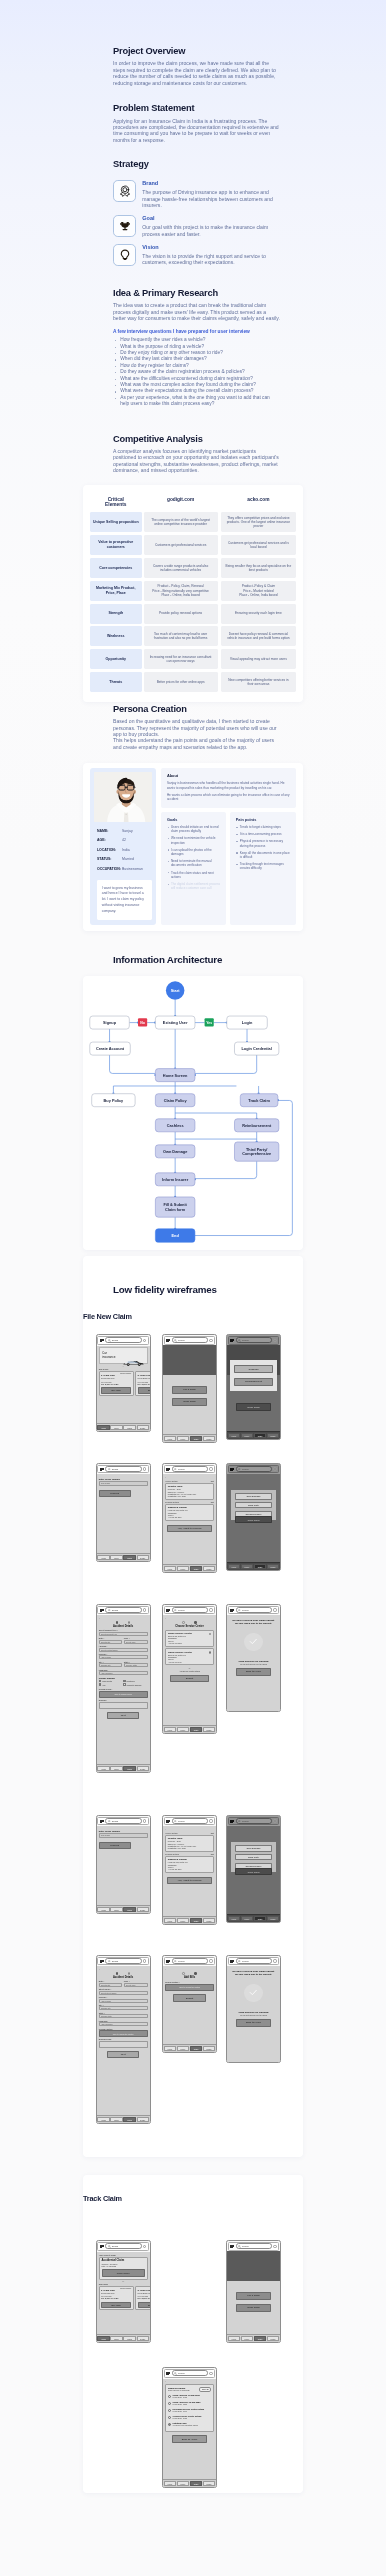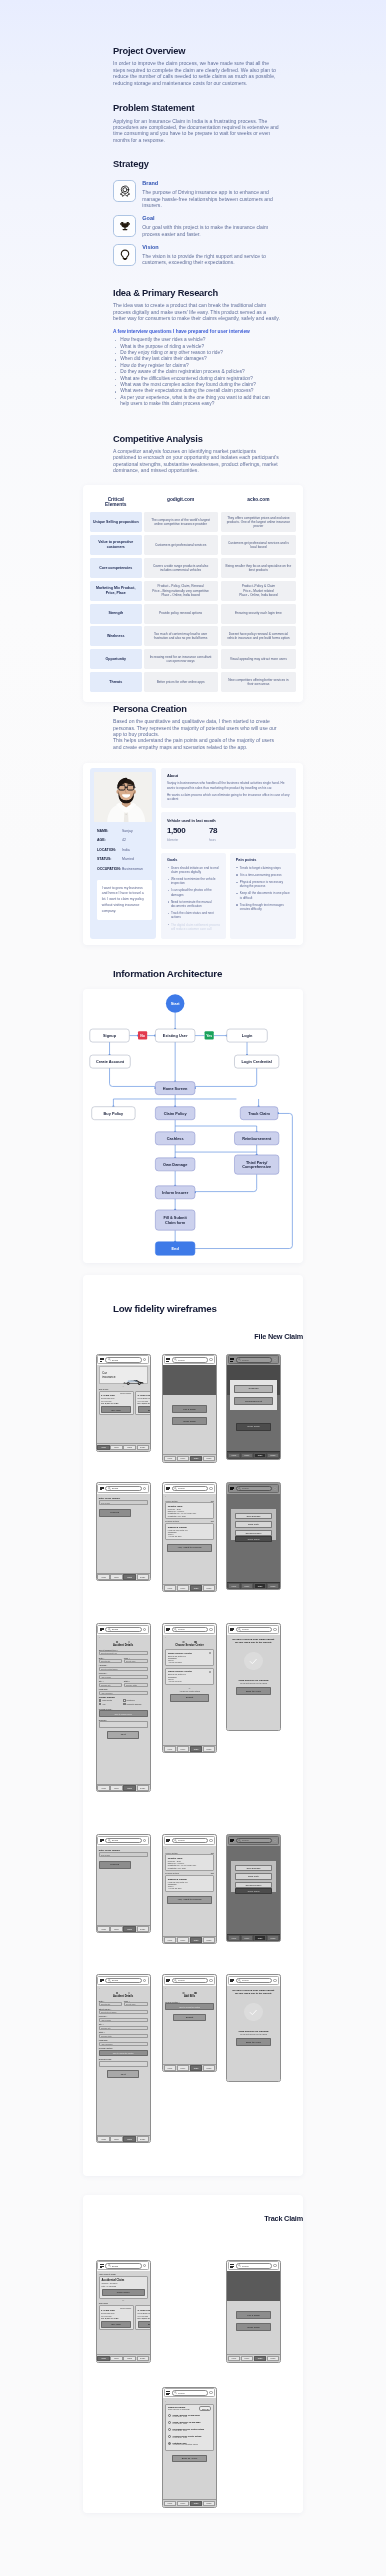--- a/index.html
+++ b/index.html
@@ -84,21 +84,21 @@
   .pgbox li.faint{color:#ccd3e5}
 
   
   .flowcard{padding:0;position:relative;height:274px;overflow:hidden}
   .flowsvg{display:block}
   .ftxt{font-size:4.0px;font-weight:700;fill:#202740;text-anchor:middle;font-family:"Liberation Sans",sans-serif}
   .ftxt.fw{fill:#fff}
   .fbadge{font-size:3.6px;font-weight:700;fill:#fff;text-anchor:middle;font-family:"Liberation Sans",sans-serif}
 
   
-  .wfcap{text-align:right;font-size:7.3px;font-weight:700;color:#141a35;margin:0 0 8.7px 0;letter-spacing:-0.2px}
+  .wfcap{text-align:left;font-size:7.3px;font-weight:700;color:#141a35;margin:0 0 8.7px 0;letter-spacing:-0.2px}
 
 
   
   .wfwrap{position:relative}
   .ph{position:absolute;background:#fafafa;border:0.6px solid #8e8e8e;border-radius:2.4px;overflow:hidden;
       font-family:"Liberation Sans",sans-serif;color:#2a2a2a}
   .ph.dark .scr{background:#6e6e6e}
   .ph.dark{background:#9d9d9d}
   .topbar{height:8.7px;background:#fff;border:0.5px solid #aeaeae;border-radius:1.4px;display:flex;align-items:center;padding:0 1.5px;gap:1.5px;margin:0.8px 0.8px 1px}
   .topbar.dk{background:#8e8e8e;border-color:#6a6a6a}
@@ -431,33 +431,20 @@
             <span>Businessman</span>
           </div>
         </div>
       <div class="pquote">I want to grow my business and hence I have to travel a lot. I want to claim my policy without visiting insurance company.</div>
     </div>
     <div class="pright">
       <div class="pabox">
         <div class="pa-t">About</div>
         <div class="pa-p">Sanjay is businessman who handles all the business related activities single hand. He wants to expand his sales thus marketing the product by travelling on his car.</div>
         <div class="pa-p">He wants a claim process which can eliminate going to the insurance office in case of any accident</div>
-      </div>
-      <div class="pvbox">
-        <div class="pa-t">Vehicle used in last month</div>
-        <div class="pstats">
-          <div class="pstat">
-            <b>1,500</b>
-            <span>kilometer</span>
-          </div>
-          <div class="pstat">
-            <b>78</b>
-            <span>hours</span>
-          </div>
-        </div>
       </div>
       <div class="pgrid">
         <div class="pgbox">
           <h4>Goals</h4>
           <ul id="goals-list">
               <li>Users should initiate an end to end claim process digitally</li>
               <li>We need to minimize the vehicle inspection</li>
               <li>I can upload the photos of the damages</li>
               <li>Need to terminate the manual documents verification</li>
               <li>Track the claim status and next actions</li>
@@ -569,21 +556,21 @@
 <text class="ftxt" x="180.0" y="180.9"><tspan x="180.0" dy="0">Third Party/</tspan><tspan x="180.0" dy="4.9">Comprehensive</tspan></text>
 <rect x="75.0" y="204.0" width="41" height="13.5" rx="3" fill="#ccd1ed" stroke="#868fcb" stroke-width=".55"></rect>
 <text class="ftxt" x="95.5" y="212.35">Inform Insurer</text>
 <rect x="75.0" y="229.0" width="41" height="21" rx="3" fill="#ccd1ed" stroke="#868fcb" stroke-width=".55"></rect>
 <text class="ftxt" x="95.5" y="238.4"><tspan x="95.5" dy="0">Fill &amp; Submit</tspan><tspan x="95.5" dy="4.9">Claim form</tspan></text>
 <rect x="75.0" y="262.0" width="41" height="14" rx="3" fill="#3e7ae8" stroke="#3e7ae8" stroke-width=".55"></rect>
 <text class="ftxt fw" x="95.5" y="270.6">End</text>
 </svg>
   </div>
 
-  <div class="card" style="margin-top:12px;padding:28px 0 0 0;position:relative">
+  <div class="card" style="margin-top:6px;padding:28px 0 0 0;position:relative">
     <div class="h2" style="margin-left:30px;font-size:9.8px">Low fidelity wireframes</div>
     <div class="wfcap" style="margin-top:17.4px">File New Claim</div>
     <div class="wfwrap" id="wf-1" style="height:827px">
         <div class="ph" style="left: 12.6px; top: 4.2px; width: 55px; height: 98px;">
           <div class="topbar">
             <span class="burger">
               <i></i>
               <i></i>
               <i></i>
             </span>

